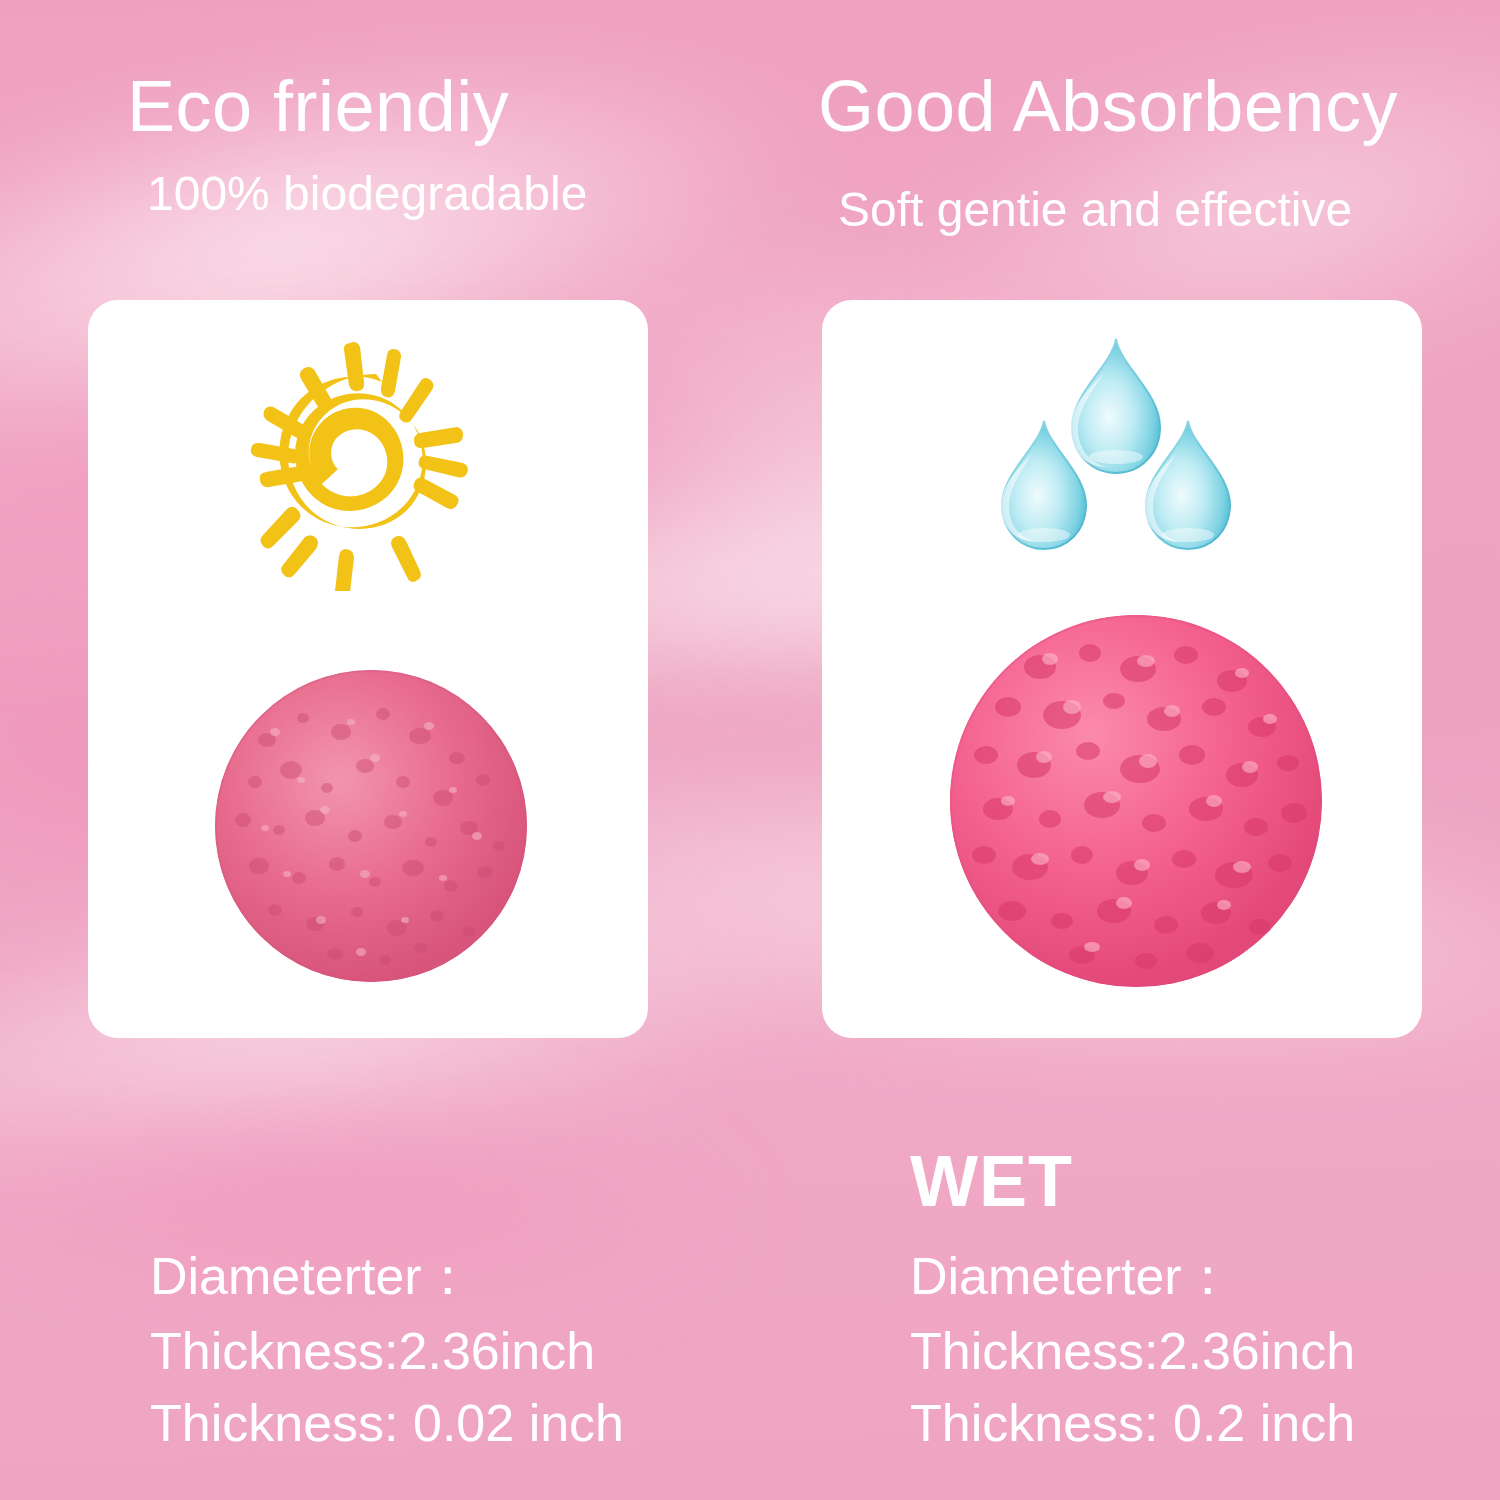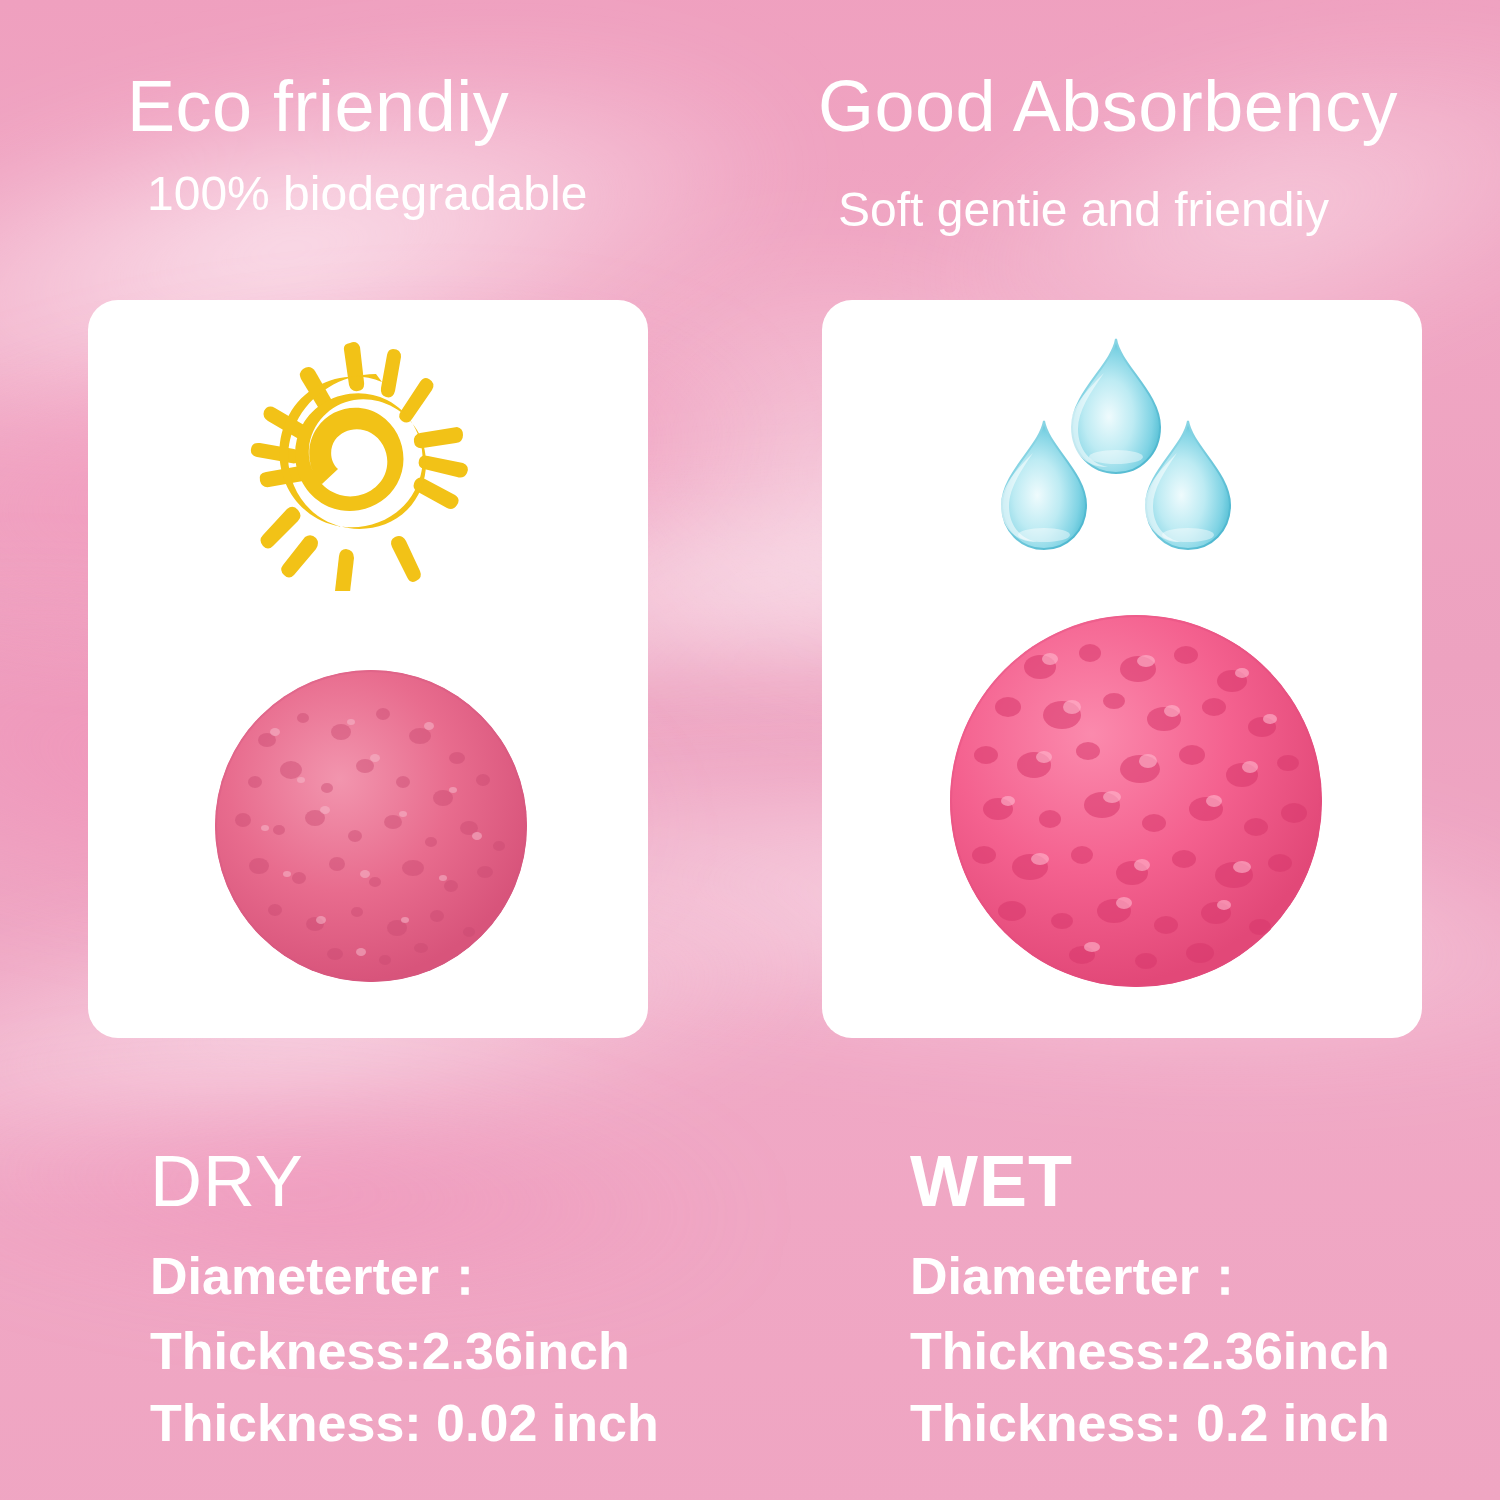--- a/index.html
+++ b/index.html
@@ -137,21 +137,21 @@
     font-size: 72px;
     font-weight: 400;
     letter-spacing: 1px;
     line-height: 1;
     white-space: nowrap;
   }
   .spec-line {
     position: absolute;
     color: #FFFFFF;
     font-size: 52px;
-    font-weight: 700;
+    font-weight: 400;
     line-height: 1;
     white-space: nowrap;
   }
   #label-dry { left: 150px; top: 1145px; }
   #label-wet { left: 910px; top: 1145px; font-weight: bold; }
 
   #dry-l1 { left: 150px; top: 1250px; }
   #dry-l2 { left: 150px; top: 1325px; }
   #dry-l3 { left: 150px; top: 1397px; }
 
@@ -172,21 +172,21 @@
   <div class="bg-wave w5"></div>
   <div class="bg-wave w6"></div>
   <div class="bg-wave w7"></div>
   <div class="bg-wave w8"></div>
   <div class="bg-wave w9"></div>
 
   <div class="heading" id="h-left">Eco friendiy</div>
   <div class="subheading" id="s-left">100% biodegradable</div>
 
   <div class="heading" id="h-right">Good Absorbency</div>
-  <div class="subheading" id="s-right">Soft gentie and friendiy</div>
+  <div class="subheading" id="s-right">Soft gentie and effective</div>
 
   <div class="card" id="card-dry"></div>
 
   <div id="sun-icon">
     <svg viewBox="0 0 250 250" xmlns="http://www.w3.org/2000/svg">
       <g fill="#F2C217">
 
         <path d="M107 2 q7 -3 10 4 l4 35 q1 8 -6 9 q-7 1 -9 -6 l-5 -35 q-1 -6 6 -7z"></path>
         <path d="M150 8 q8 0 8 8 l-6 34 q-2 8 -9 6 q-6 -2 -5 -9 l6 -33 q1 -6 6 -6z"></path>
         <path d="M60 28 q7 -5 12 2 l16 28 q4 7 -3 11 q-6 3 -10 -3 l-17 -28 q-3 -6 2 -10z"></path>
@@ -411,21 +411,20 @@
           <ellipse cx="292" cy="252" rx="9" ry="6"></ellipse>
             <ellipse cx="174" cy="288" rx="8" ry="6"></ellipse>
           <ellipse cx="274" cy="290" rx="7" ry="5"></ellipse>
             <ellipse cx="142" cy="332" rx="8" ry="5"></ellipse>
         </g>
         <circle cx="186" cy="186" r="185" fill="none" stroke="#E04E7E" stroke-width="2" opacity=".35"></circle>
       </svg>
     </div>
   </div>
 
-  <div class="big-label" id="label-dry">DRY</div>
   <div class="spec-line" id="dry-l1">Diameterter：</div>
   <div class="spec-line" id="dry-l2">Thickness:2.36inch</div>
   <div class="spec-line" id="dry-l3">Thickness: 0.02 inch</div>
 
   <div class="big-label" id="label-wet">WET</div>
   <div class="spec-line" id="wet-l1">Diameterter：</div>
   <div class="spec-line" id="wet-l2">Thickness:2.36inch</div>
   <div class="spec-line" id="wet-l3">Thickness: 0.2 inch</div>
 
 </div>

